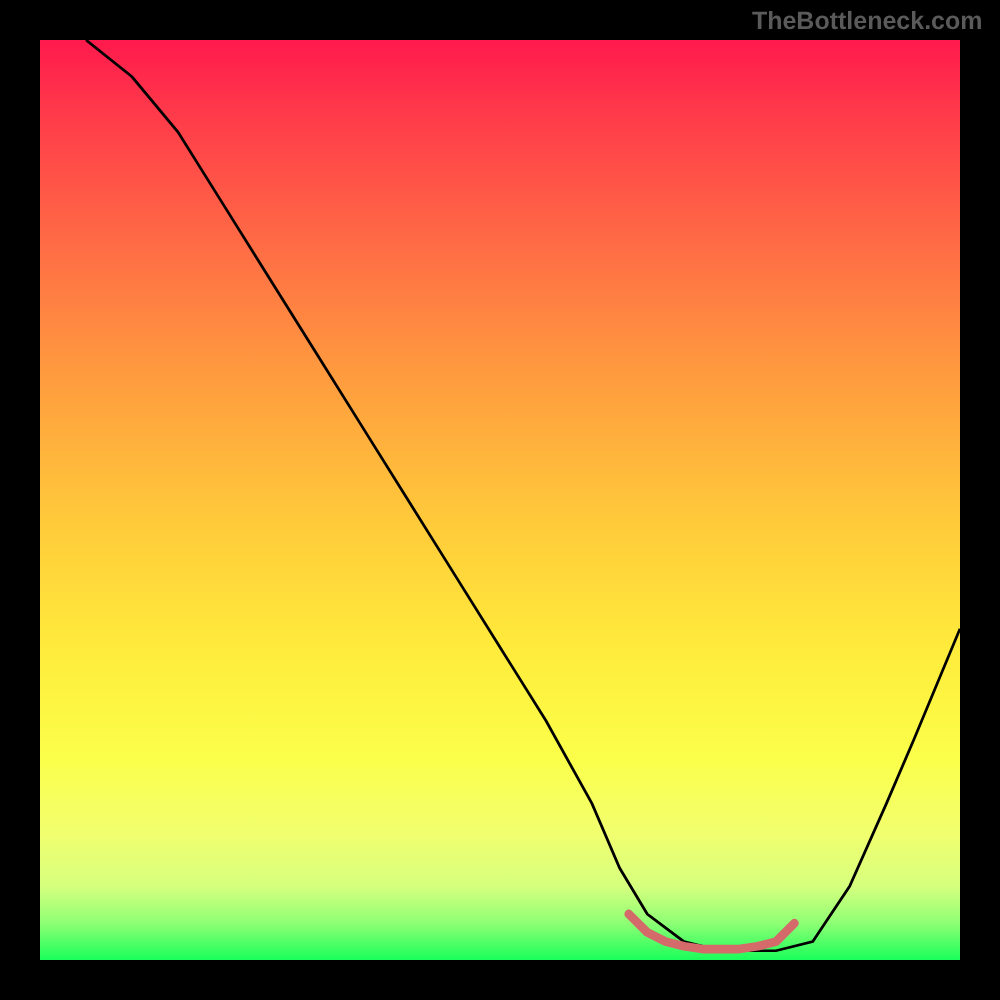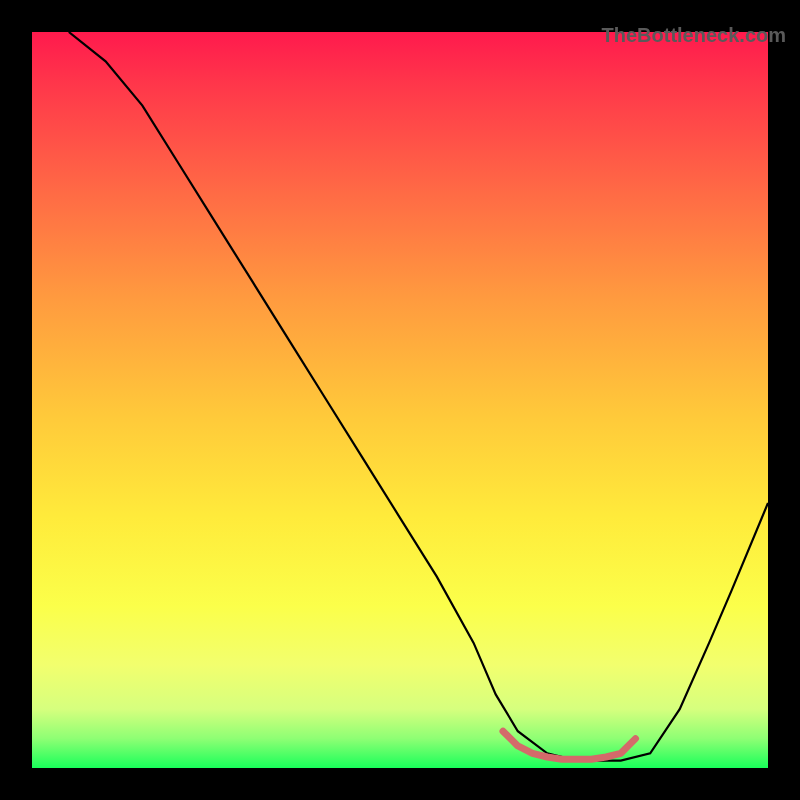--- a/index.html
+++ b/index.html
@@ -5,21 +5,21 @@
   * { margin: 0; padding: 0; box-sizing: border-box; }
   body {
     width: 800px;
     height: 800px;
     background: #000;
     position: relative;
     font-family: Arial, sans-serif;
   }
   .watermark {
     position: absolute;
-    top: 24px;
+    top: 6px;
     right: 14px;
     color: #5a5a5a;
     font-size: 20px;
     font-weight: bold;
     z-index: 10;
   }
   .plot-area {
     position: absolute;
     left: 32px;
     top: 32px;

